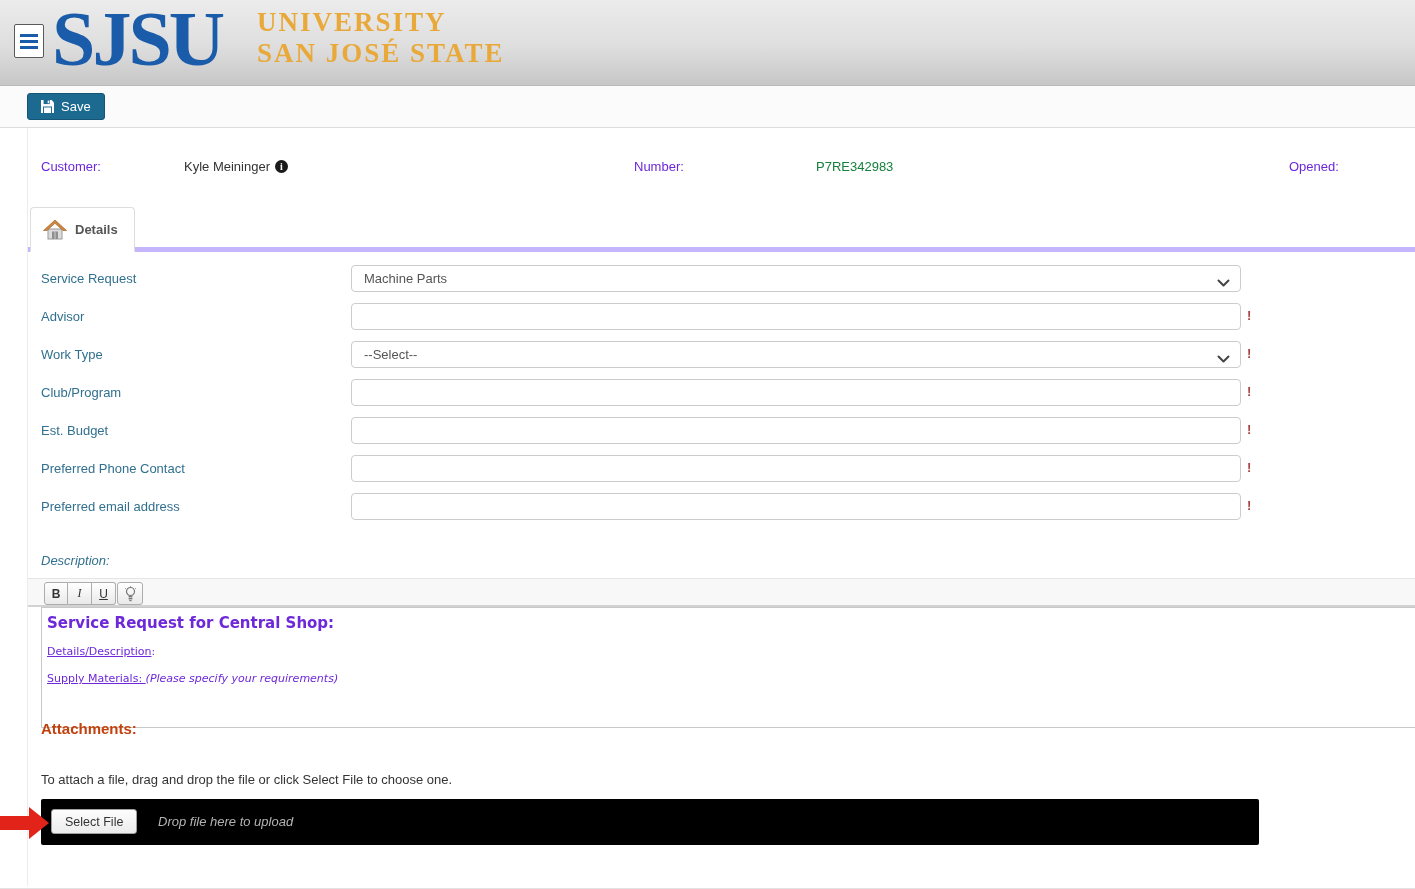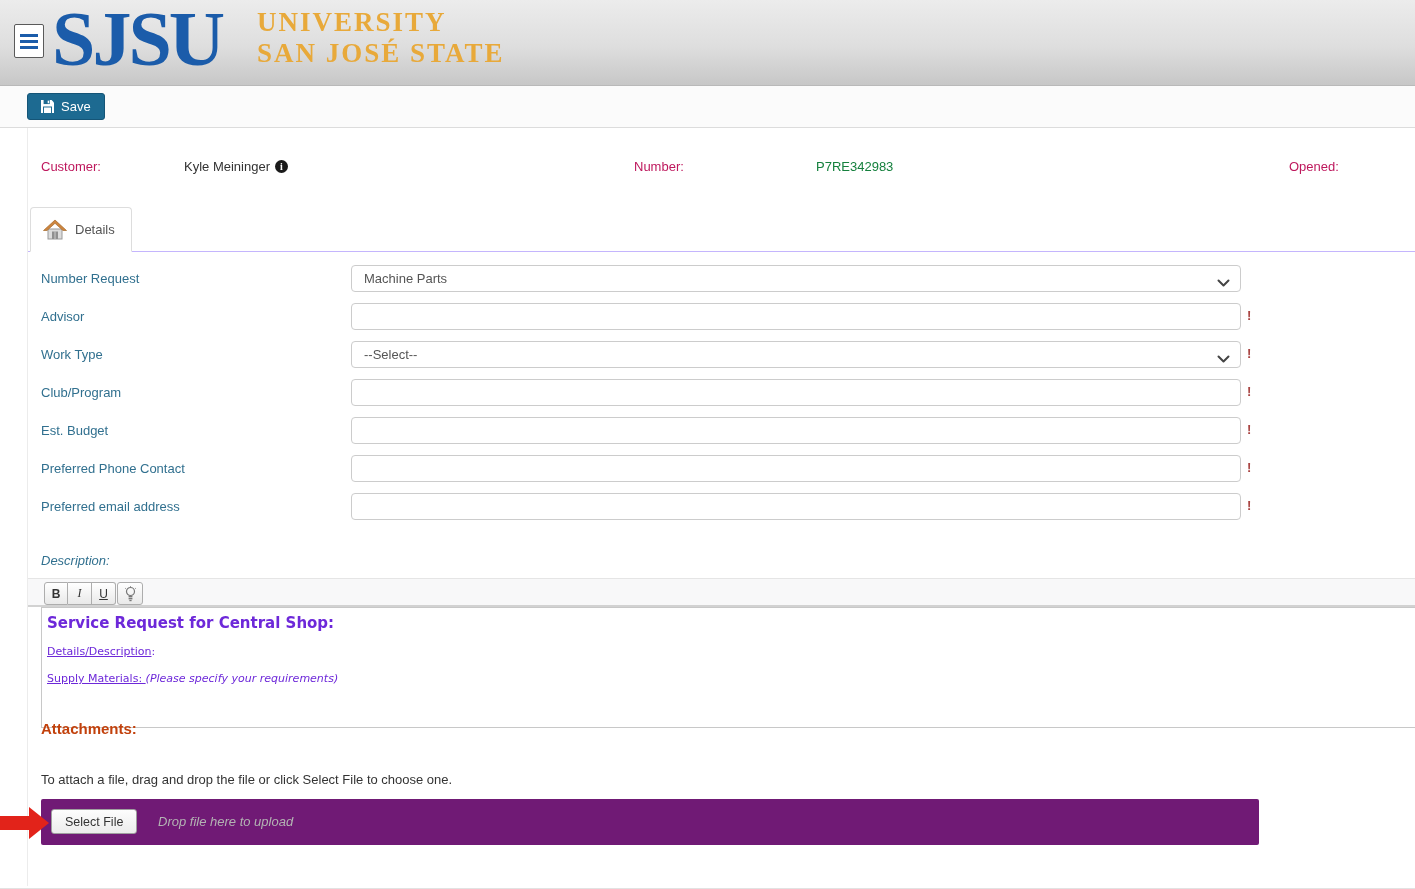--- a/index.html
+++ b/index.html
@@ -23,35 +23,35 @@
   .savebar { position:absolute; left:0; top:86px; width:1415px; height:42px; background:#fbfbfb;
              border-bottom:1px solid #dcdcdc; }
   .save-btn { position:absolute; left:27px; top:7px; height:27px; padding:0 13px;
               background:#1d6a91; border:1px solid #155577; border-radius:3px; color:#fff;
               font-size:13px; display:inline-flex; align-items:center; gap:7px; cursor:pointer; }
 
   
   .panel { position:absolute; left:27px; top:128px; width:1388px; height:758px; background:#fff;
            border-left:1px solid #ececec; }
 
-  .teal { color:#be185d; }
+  .teal { color:#6d28d9; }
 
   .info-item { position:absolute; top:31px; font-size:13px; }
   .cust-lbl { left:13px; }
   .cust-val { left:156px; color:#333; display:flex; align-items:center; gap:5px; }
   .num-lbl { left:606px; }
   .num-val { left:788px; color:#15803d; }
   .opened-lbl { left:1261px; }
   .info-dot { display:inline-block; width:13px; height:13px; border-radius:50%; background:#1a1a1a;
               color:#fff; font-size:10px; font-weight:bold; text-align:center; line-height:13px;
               font-family:"Liberation Serif", serif; cursor:pointer; }
   .info-dot::after { content:"i"; }
 
   
-  .tabbar { position:absolute; left:0; top:79px; width:1388px; height:45px; border-bottom:1px solid #c4b5fd; }
+  .tabbar { position:absolute; left:0; top:79px; width:1388px; height:45px; border-bottom:5px solid #c4b5fd;font-weight:bold; }
   .tab { position:absolute; left:2px; top:0; height:45px; padding:0 16px 0 12px; background:#fff;
          border:1px solid #ddd; border-bottom:1px solid #fff; border-radius:4px 4px 0 0;
          display:inline-flex; align-items:center; gap:8px; font-size:13px; color:#555; cursor:pointer; }
 
   
   .form { position:absolute; left:0; top:137px; width:1388px; height:266px; }
   .frow { position:absolute; left:0; width:1388px; height:27px; }
   .flabel { position:absolute; left:13px; top:6px; font-size:13px; color:#31708f; }
   .tinput { position:absolute; left:323px; top:0; width:890px; height:27px; border:1px solid #ccc;
             border-radius:4px; font-size:13px; padding:0 12px; color:#555; background:#fff;
@@ -87,21 +87,21 @@
   .ed-h { font-size:15px; font-weight:bold; margin-bottom:13px; }
   .ed-line { font-size:11px; margin-bottom:4px; }
   .ed-line .u-part { text-decoration:underline; }
   .ed-supply { font-size:11px; margin-top:14px; }
   .ed-supply .u-part { text-decoration:underline; }
   .ed-supply .note { font-style:italic; }
 
   
   .att-label { position:absolute; left:13px; top:592px; font-size:15px; font-weight:bold; color:#c2410c; }
   .att-instr { position:absolute; left:13px; top:644px; font-size:13px; color:#333; }
-  .dropzone { position:absolute; left:13px; top:671px; width:1218px; height:46px; background:#701a75;
+  .dropzone { position:absolute; left:13px; top:671px; width:1218px; height:46px; background:#000000;
               border-radius:2px; }
   .select-file { position:absolute; left:10px; top:10px; height:25px; padding:0 13px;
                  background:linear-gradient(#fdfdfd,#ececec); border:1px solid #9f9f9f;
                  border-radius:3px; font-size:12.5px; color:#333; cursor:pointer;
                  font-family:"Liberation Sans", sans-serif; }
   .drop-hint { position:absolute; left:117px; top:15px; font-size:13px; font-style:italic; color:#b3b3b3; }
 
   
   .red-arrow { position:absolute; left:0px; top:805px; }
 </style>
@@ -159,21 +159,21 @@
             <polygon points="12,1 23.5,11.5 20,11.5 12,4.3 4,11.5 0.5,11.5" fill="#cd853f" stroke="#a5682a" stroke-width="0.7"></polygon>
           </svg>
         </span>
         <span>Details</span>
       </div>
     </div>
 
     <div class="form">
 
       <div class="frow" style="top:0">
-        <span class="flabel">Number Request</span>
+        <span class="flabel">Service Request</span>
         <div class="fselect">
           <span>Machine Parts</span>
           <span class="chev">
             <svg width="13" height="8" viewBox="0 0 13 8">
                 <path d="M1.5 1.5l5 5 5-5" stroke="#444" stroke-width="2" fill="none" stroke-linecap="round" stroke-linejoin="round"></path>
               </svg>
           </span>
         </div>
       </div>
 

